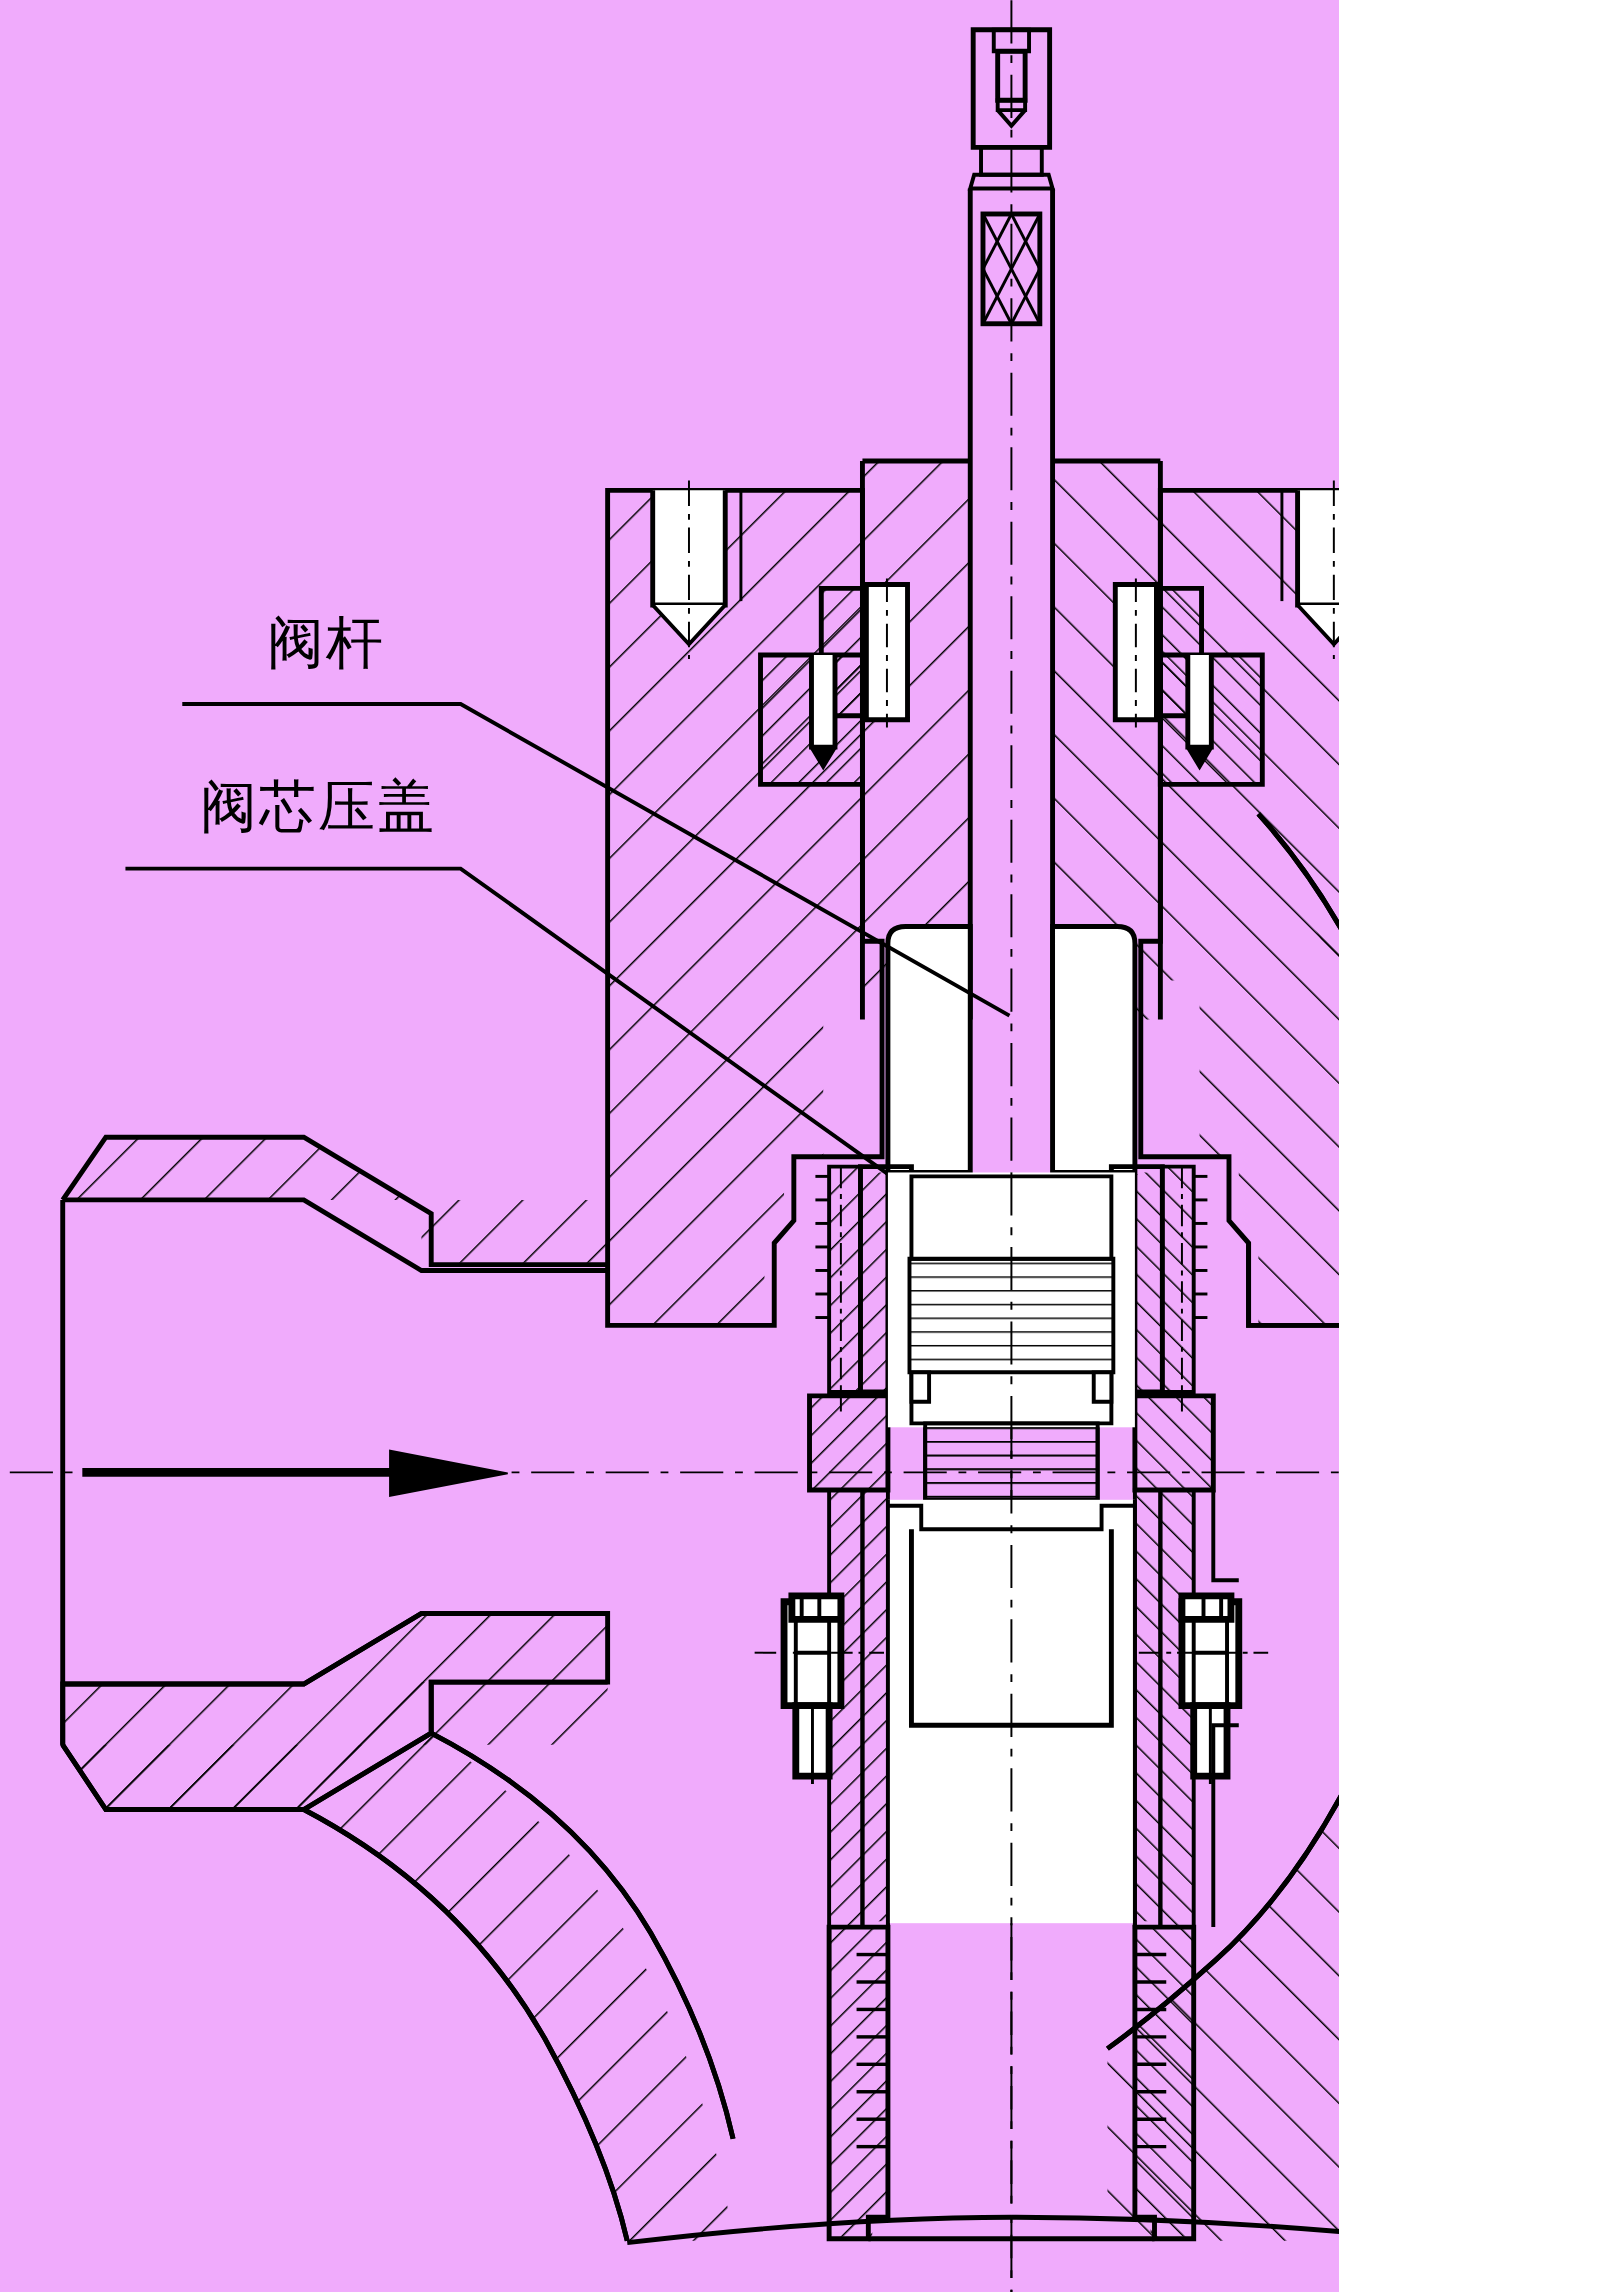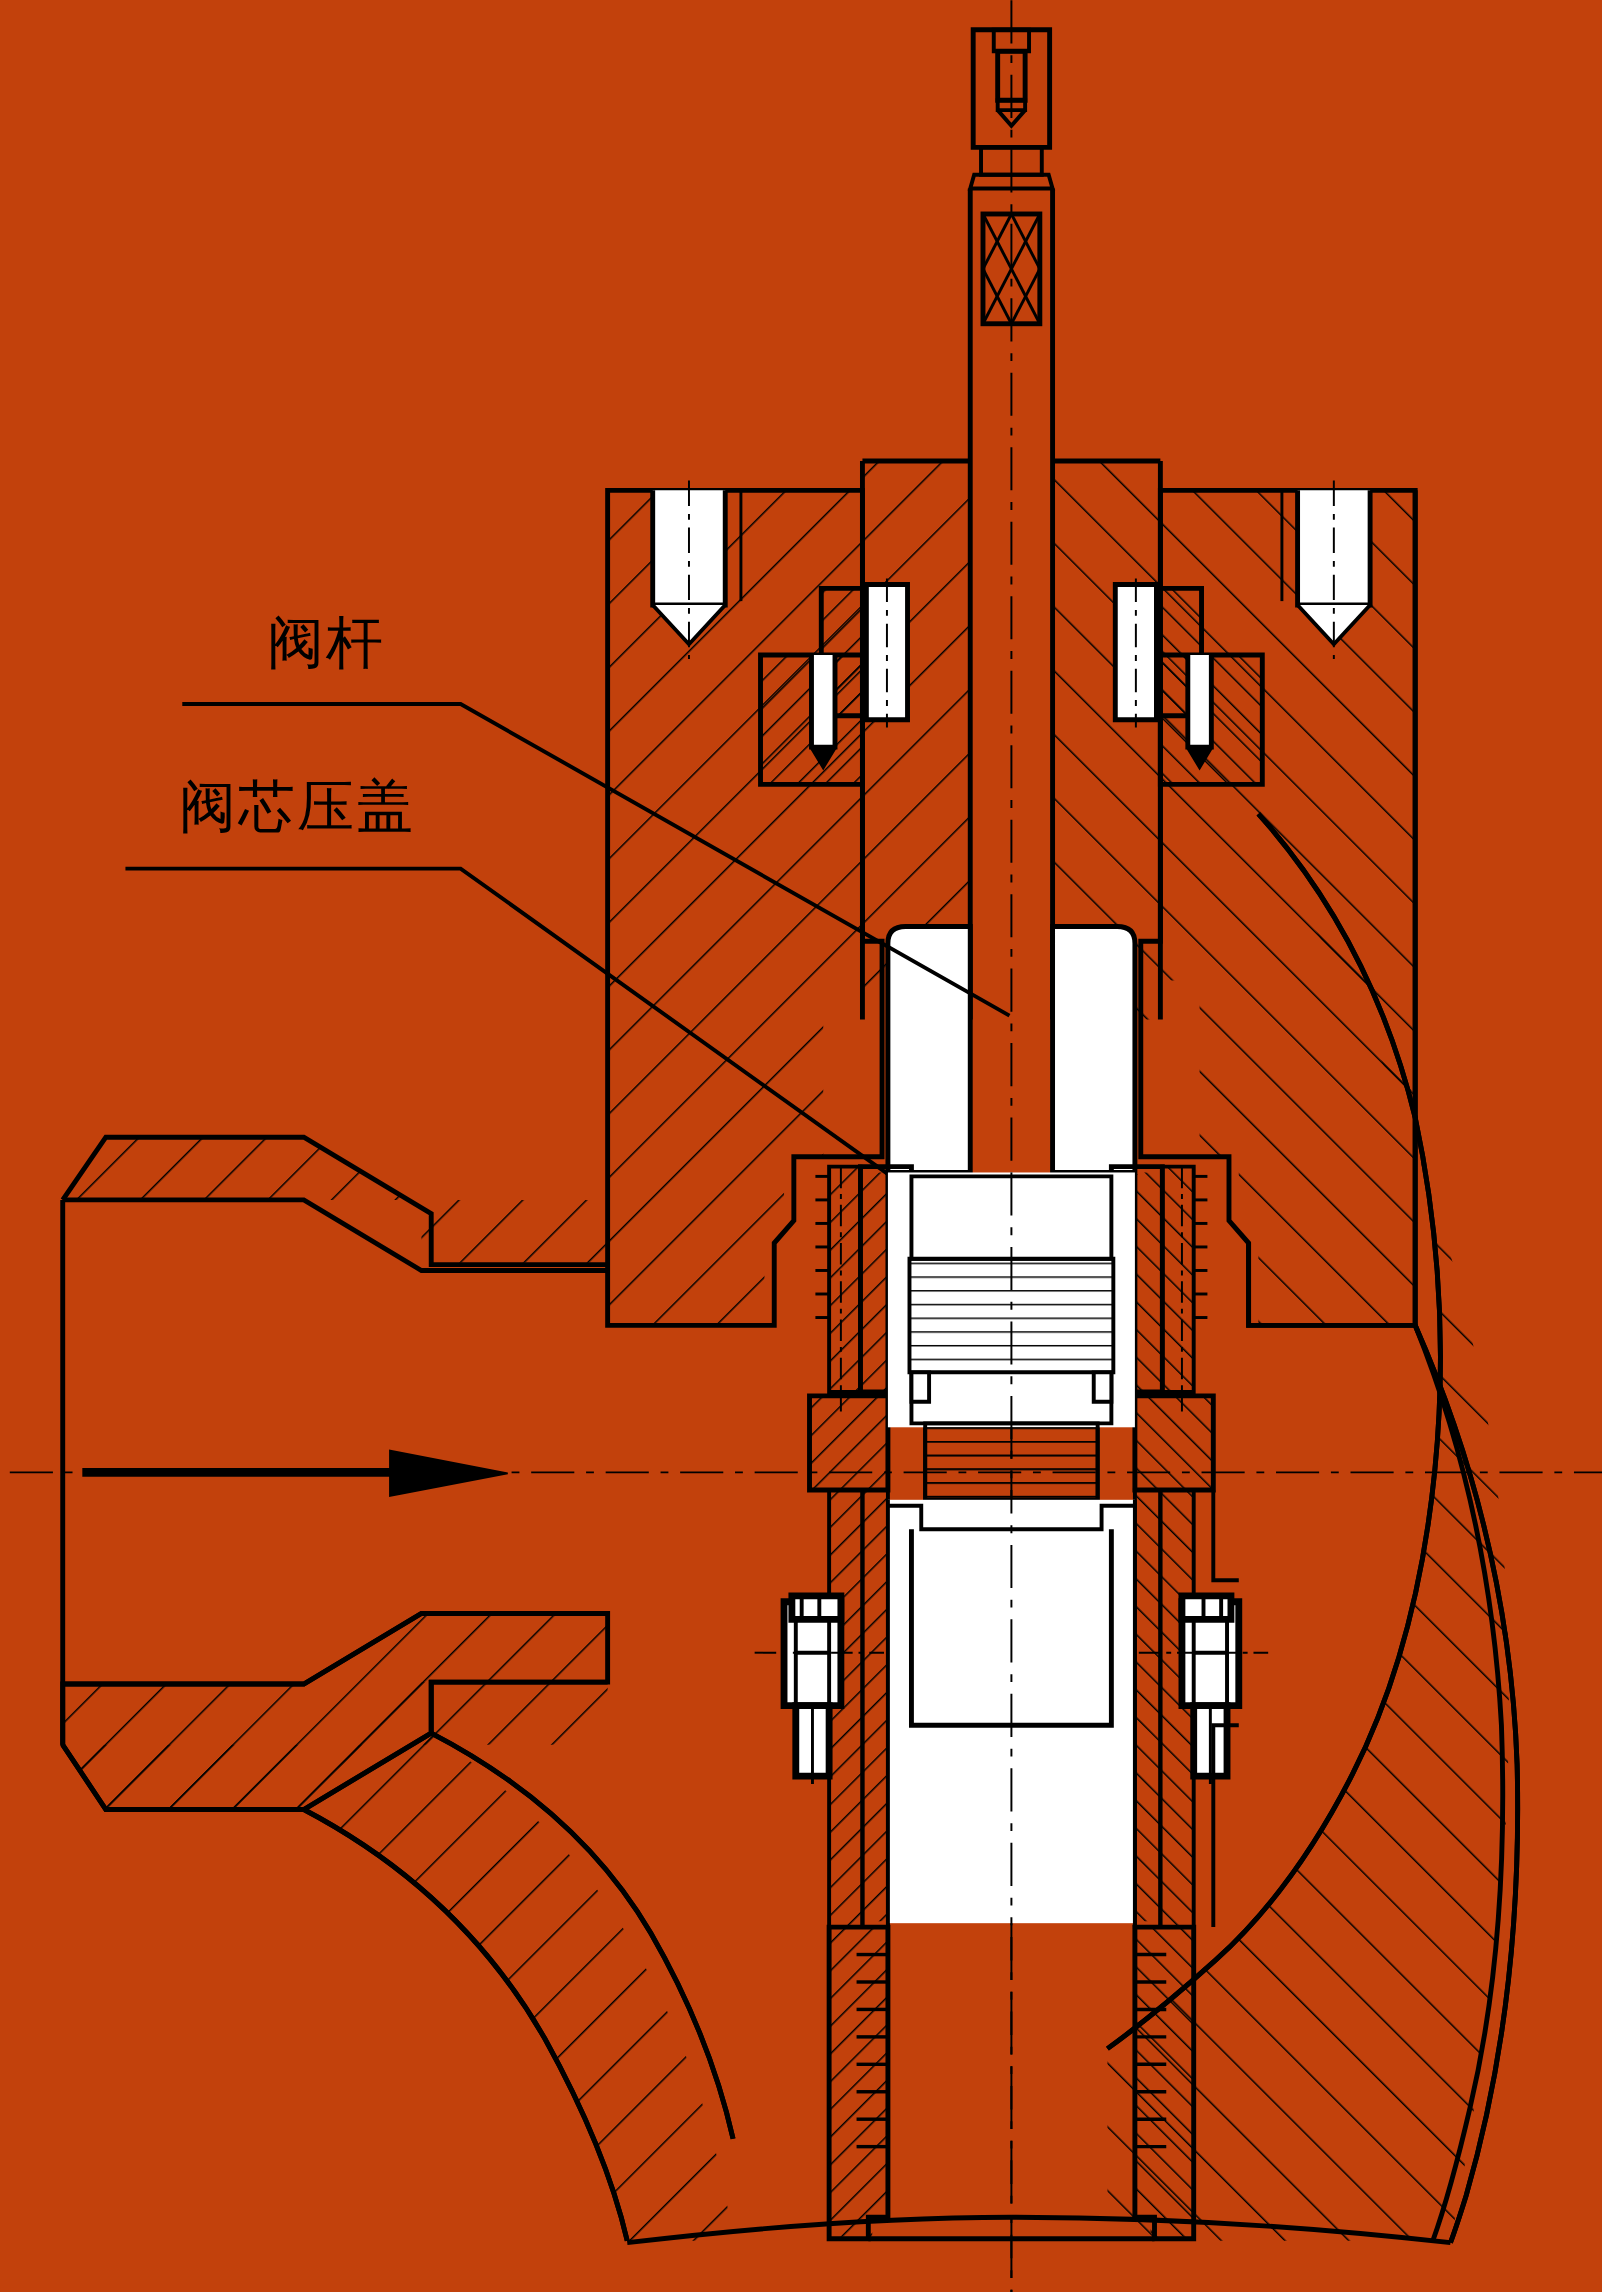--- a/index.html
+++ b/index.html
@@ -5,43 +5,43 @@
   html, body {
     margin: 0;
     padding: 0;
     background: #ffffff;
   }
   body {
     font-family: "DejaVu Sans", sans-serif;
   }
   #stage {
     position: relative;
-    width: 1602px;
+    width: 1339px;
     height: 2293px;
-    background: #c2410c;
+    background: #f0abfc;
     overflow: hidden;
   }
   #drawing {
     position: absolute;
     left: 0;
     top: 0;
     width: 1621px;
     height: 2293px;
   }
   .lbl {
     position: absolute;
     font-family: "DejaVu Sans", sans-serif;
     font-size: 57px;
     line-height: 1;
     color: #000000;
     white-space: nowrap;
     letter-spacing: 2px;
   }
   #lbl-stem { left: 267px; top: 614px; }
-  #lbl-gland { left: 179px; top: 778px; }
+  #lbl-gland { left: 200px; top: 778px; }
 </style>
 </head>
 <body>
 
 <div id="stage">
 
   <svg id="drawing" viewBox="0 0 1654 2339" xmlns="http://www.w3.org/2000/svg">
     <defs>
 
       <pattern id="hatchA" width="46" height="46" patternUnits="userSpaceOnUse" patternTransform="rotate(45)">

